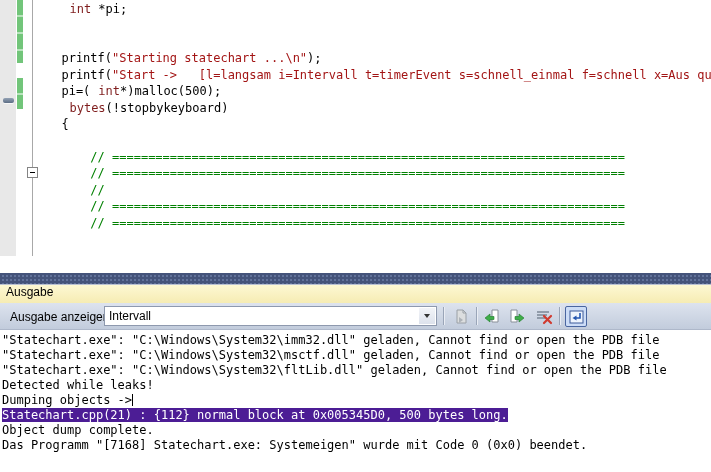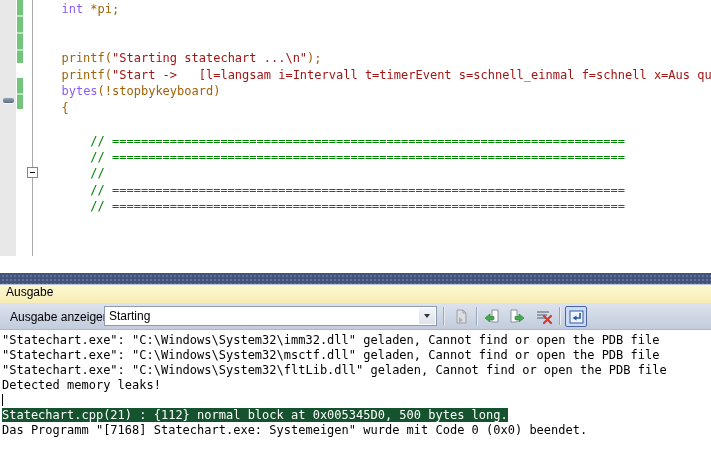--- a/index.html
+++ b/index.html
@@ -16,22 +16,22 @@
       background:repeating-linear-gradient(180deg,#72c57a 0 15px,#b9e4bd 15px 17px);}
   .cb1{top:0;height:63px;}
   .cb2{top:78px;height:31px;}
   .outline-line{position:absolute;left:32px;top:0;width:1px;height:256px;background:#a8a8a8;}
   .collapse-box{position:absolute;left:27px;top:167px;width:11px;height:11px;background:#fff;
       border:1px solid #848484;box-sizing:border-box;}
   .collapse-box .minus{position:absolute;left:2px;top:4px;width:5px;height:1px;background:#000;}
   .code-lines{position:absolute;left:47px;top:1px;width:664px;height:255px;overflow:hidden;
       font-family:"DejaVu Sans Mono","Liberation Mono",monospace;font-size:12px;line-height:16.45px;}
   .cl{white-space:pre;height:16.45px;}
-  .seg-pl{color:#a16207;}
-  .seg-kw{color:#8b5cf6;}
+  .seg-pl{color:#000000;}
+  .seg-kw{color:#7f1d1d;margin-left:8px;}
   .seg-str{color:#a31515;}
   .seg-com{color:#008000;}
 
   
   .splitter{position:absolute;left:0;top:273px;width:711px;height:11px;background:#44537a;
       background-image:radial-gradient(#62739b 1px,transparent 1.2px);background-size:4px 4px;background-position:1px 1px;}
 
   
   .panel-header{position:absolute;left:0;top:284px;width:711px;height:19px;
       background:linear-gradient(180deg,#fdf8d3,#f6ecb3);border-top:1px solid #b9c1d2;
@@ -49,21 +49,21 @@
   .combo-arrow .tri{width:0;height:0;border-left:3.5px solid transparent;border-right:3.5px solid transparent;
       border-top:4px solid #333;}
   .tsep{position:absolute;top:4px;width:1px;height:18px;background:#9aa5b8;box-shadow:1px 0 0 #e9edf4;}
   .tbtn{position:absolute;top:3px;width:22px;height:21px;display:flex;align-items:center;justify-content:center;}
   .tbtn.pressed{border:1px solid #4a66a0;background:#ccdcf6;box-sizing:border-box;border-radius:2px;}
 
   
   .output-text{position:absolute;left:0;top:330px;width:711px;height:142px;background:#fff;overflow:hidden;
       font-family:"DejaVu Sans Mono","Liberation Mono",monospace;font-size:12px;line-height:15px;padding:3px 0 0 2px;box-sizing:border-box;}
   .ol{white-space:pre;height:15px;}
-  .ol .hl{background:#14532d;color:#fff;}
+  .ol .hl{background:#4c1d95;color:#fff;}
   .caret-bar{display:inline-block;width:1px;height:12px;background:#000;vertical-align:-2px;}
 </style>
 </head>
 <body>
 
 <div class="screen">
 
   <div class="editor">
     <div class="indicator-margin">
       <div class="margin-marker"></div>
@@ -73,20 +73,21 @@
     <div class="outline-line"></div>
     <div class="collapse-box">
       <div class="minus"></div>
     </div>
     <div class="code-lines">
         <div class="cl"><span class="seg-pl">  </span><span class="seg-kw">int</span><span class="seg-pl"> *pi;</span></div>
         <div class="cl"></div>
         <div class="cl"></div>
         <div class="cl"><span class="seg-pl">  printf(</span><span class="seg-str">"Starting statechart ...\n"</span><span class="seg-pl">);</span></div>
         <div class="cl"><span class="seg-pl">  printf(</span><span class="seg-str">"Start -&gt;   [l=langsam i=Intervall t=timerEvent s=schnell_einmal f=schnell x=Aus quit]</span></div>
+        <div class="cl"><span class="seg-pl">  pi=(</span><span class="seg-kw">int</span><span class="seg-pl">*)malloc(500);</span></div>
         <div class="cl"><span class="seg-pl">  </span><span class="seg-kw">bytes</span><span class="seg-pl">(!stopbykeyboard)</span></div>
         <div class="cl"><span class="seg-pl">  {</span></div>
         <div class="cl"></div>
         <div class="cl"><span class="seg-com">      // =======================================================================</span></div>
         <div class="cl"><span class="seg-com">      // =======================================================================</span></div>
         <div class="cl"><span class="seg-com">      //</span></div>
         <div class="cl"><span class="seg-com">      // =======================================================================</span></div>
         <div class="cl"><span class="seg-com">      // =======================================================================</span></div>
       </div>
 
@@ -95,21 +96,21 @@
   <div class="splitter"></div>
 
   <div class="panel-header">
     <span>Ausgabe</span>
   </div>
 
   <div class="panel-toolbar">
     <span class="tb-label"><span>Ausgabe anzeigen </span><u>v</u><span>on:</span></span>
 
     <div class="combo">
-      <span>Starting</span>
+      <span>Intervall</span>
       <div class="combo-arrow">
           <span class="tri"></span>
         </div>
     </div>
 
     <div class="tsep" style="left:443px"></div>
 
     <div class="tbtn" style="left:450px">
       <svg width="16" height="16" viewBox="0 0 16 16">
         <path d="M4 1h6l3 3v10H4z" fill="#dcdedf" stroke="#9aa0a6"></path>
@@ -148,18 +149,19 @@
         <path d="M11 3v5H6" fill="none" stroke="#2456b0" stroke-width="1.6"></path>
         <path d="M7.5 5.5L3.5 8l4 2.5z" fill="#2456b0"></path>
       </svg>
     </div>
   </div>
 
   <div class="output-text">
       <div class="ol"><span>"Statechart.exe": "C:\Windows\System32\imm32.dll" geladen, Cannot find or open the PDB file</span></div>
       <div class="ol"><span>"Statechart.exe": "C:\Windows\System32\msctf.dll" geladen, Cannot find or open the PDB file</span></div>
       <div class="ol"><span>"Statechart.exe": "C:\Windows\System32\fltLib.dll" geladen, Cannot find or open the PDB file</span></div>
-      <div class="ol"><span>Detected memory leaks!</span></div>
-      <div class="ol"><span class="caret-bar"></span></div>
+      <div class="ol"><span>Detected while leaks!</span></div>
+      <div class="ol"><span>Dumping objects -&gt;</span><span class="caret-bar"></span></div>
       <div class="ol"><span class="hl">Statechart.cpp(21) : {112} normal block at 0x005345D0, 500 bytes long.</span></div>
+      <div class="ol"><span>Object dump complete.</span></div>
       <div class="ol"><span>Das Programm "[7168] Statechart.exe: Systemeigen" wurde mit Code 0 (0x0) beendet.</span></div>
     </div>
 </div>
 
 </body></html>

